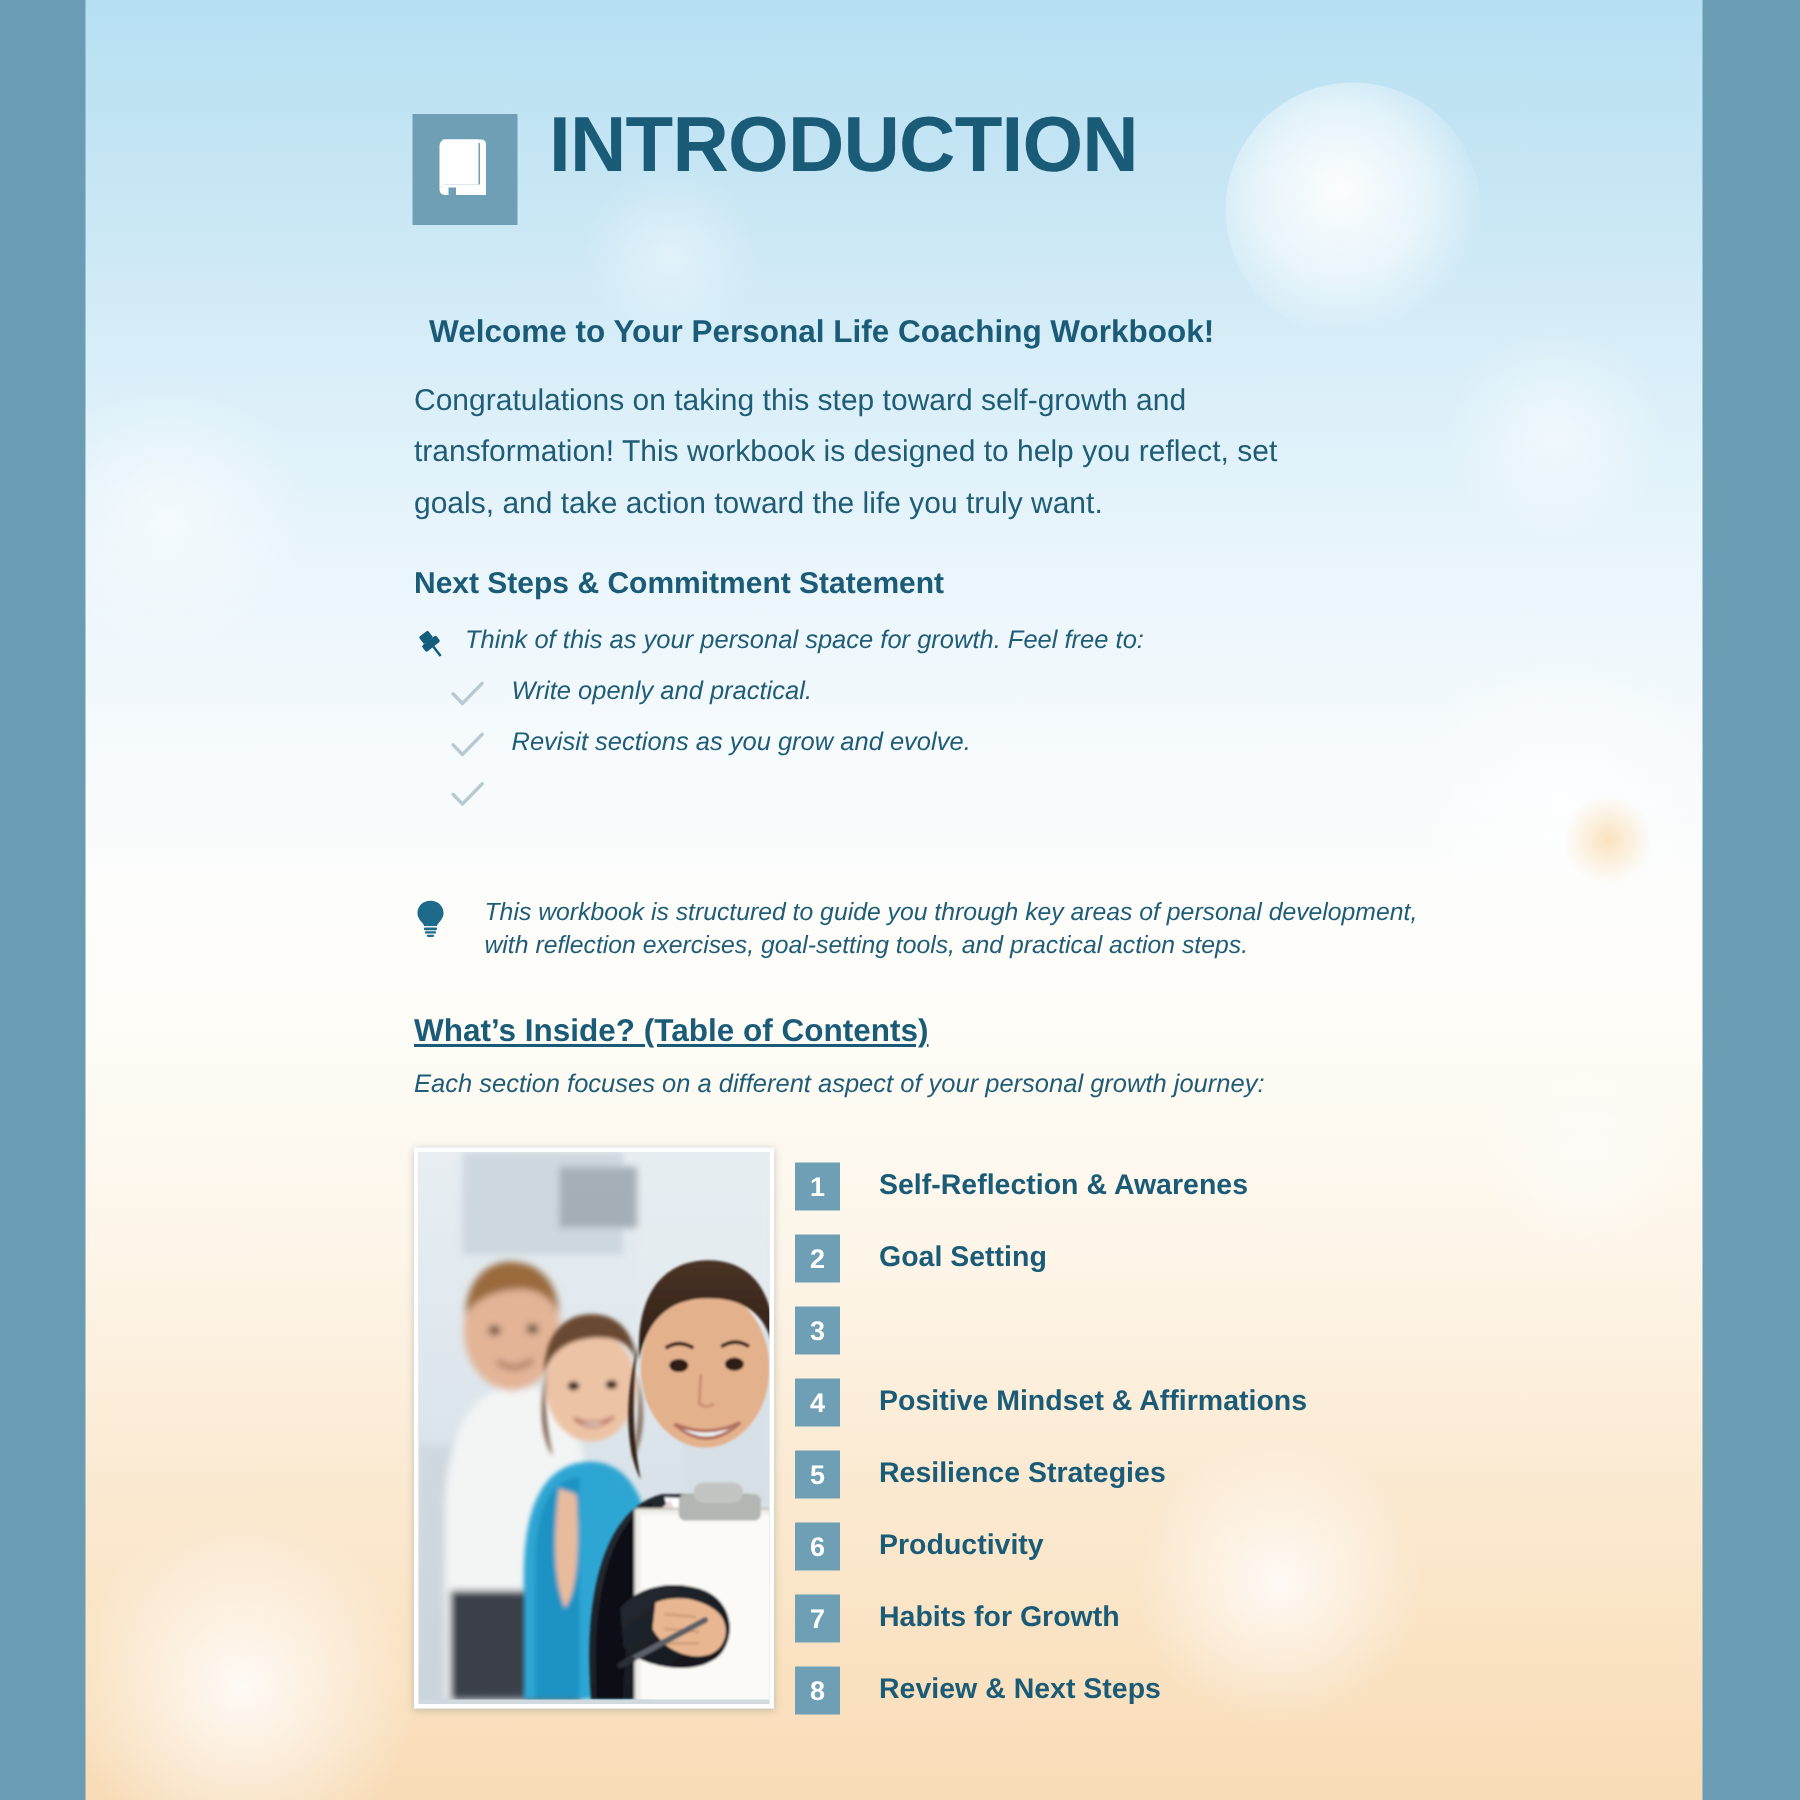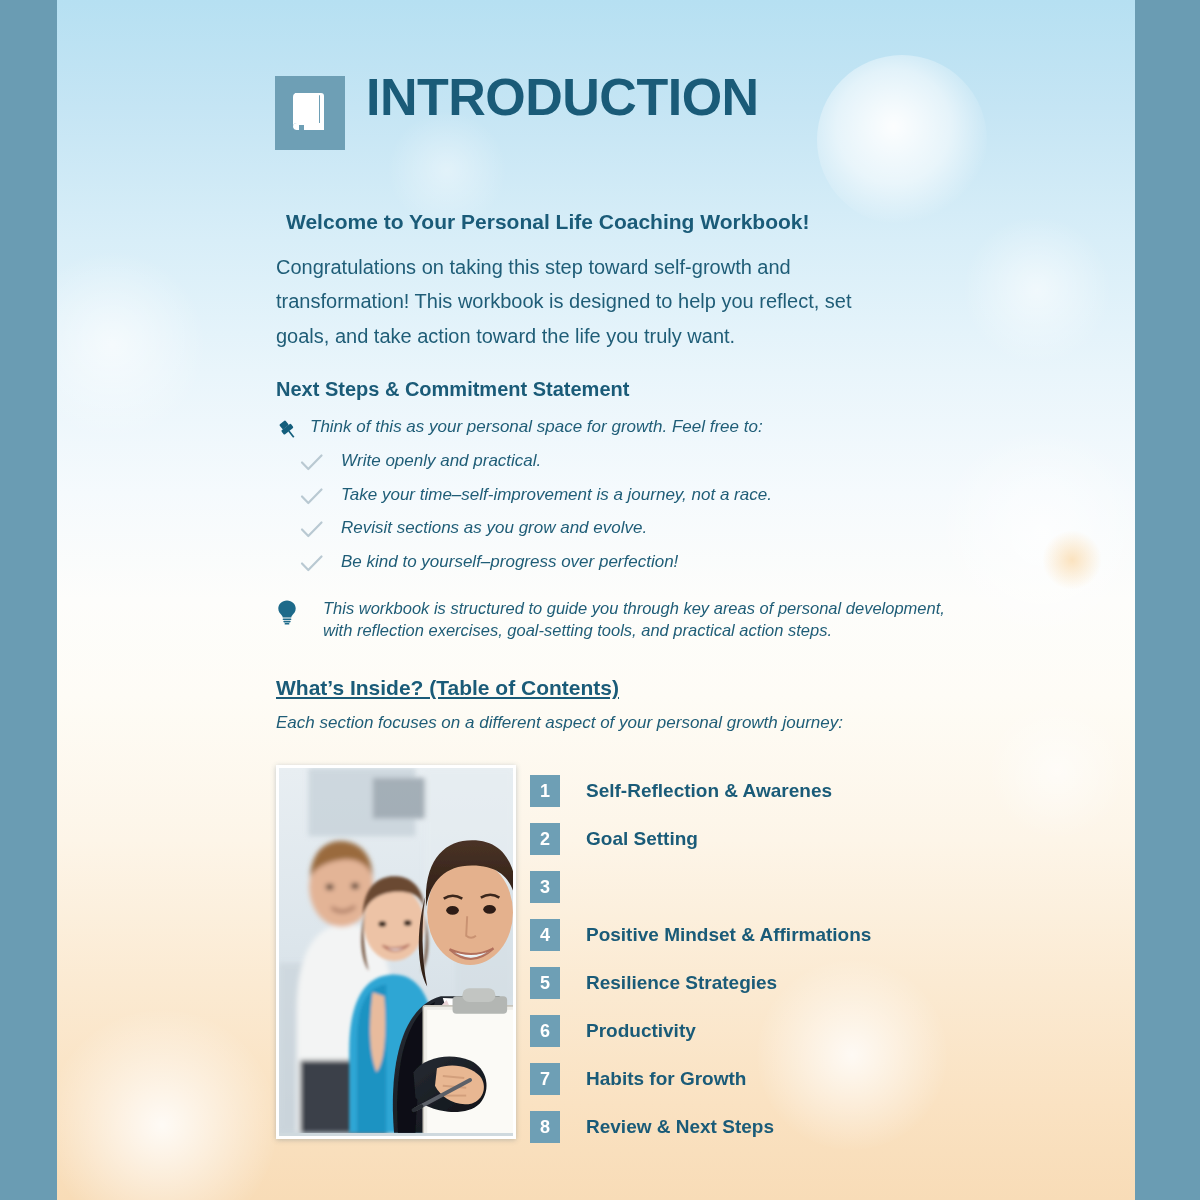--- a/index.html
+++ b/index.html
@@ -189,33 +189,26 @@
       <div class="check-item">
         <svg width="24" height="20" viewBox="0 0 24 20" style="flex:0 0 auto;margin-top:3px">
           <path d="M2 9.5 L8.3 16 L21.5 2.5" fill="none" stroke="#b9c9d2" stroke-width="2.2" stroke-linecap="round" stroke-linejoin="round"></path>
         </svg>
         <div class="check-label">Write openly and practical.</div>
       </div>
       <div class="check-item">
         <svg width="24" height="20" viewBox="0 0 24 20" style="flex:0 0 auto;margin-top:3px">
           <path d="M2 9.5 L8.3 16 L21.5 2.5" fill="none" stroke="#b9c9d2" stroke-width="2.2" stroke-linecap="round" stroke-linejoin="round"></path>
         </svg>
-        <div class="check-label">Take your time–self-improvement is a journey, not a race.</div>
+        <div class="check-label">Revisit sections as you grow and evolve.</div>
       </div>
       <div class="check-item">
         <svg width="24" height="20" viewBox="0 0 24 20" style="flex:0 0 auto;margin-top:3px">
           <path d="M2 9.5 L8.3 16 L21.5 2.5" fill="none" stroke="#b9c9d2" stroke-width="2.2" stroke-linecap="round" stroke-linejoin="round"></path>
         </svg>
-        <div class="check-label">Revisit sections as you grow and evolve.</div>
-      </div>
-      <div class="check-item">
-        <svg width="24" height="20" viewBox="0 0 24 20" style="flex:0 0 auto;margin-top:3px">
-          <path d="M2 9.5 L8.3 16 L21.5 2.5" fill="none" stroke="#b9c9d2" stroke-width="2.2" stroke-linecap="round" stroke-linejoin="round"></path>
-        </svg>
-        <div class="check-label">Be kind to yourself–progress over perfection!</div>
       </div>
     </div>
 
     <div class="bulb-row">
       <svg width="22" height="26" viewBox="0 0 22 26" style="flex:0 0 auto;margin-top:1px">
         <path d="M11 1.5 C5.9 1.5 2.3 5.2 2.3 9.6 c0 3.2 1.9 5 3.2 6.5 c0.8 0.9 1.1 1.5 1.2 2.3 h8.6 c0.1 -0.8 0.4 -1.4 1.2 -2.3 c1.3 -1.5 3.2 -3.3 3.2 -6.5 C19.7 5.2 16.1 1.5 11 1.5 Z" fill="#1d6a8a"></path>
         <rect x="6.6" y="19.4" width="8.8" height="1.7" rx="0.8" fill="#1d6a8a"></rect>
         <rect x="7.3" y="21.8" width="7.4" height="1.6" rx="0.8" fill="#1d6a8a"></rect>
         <rect x="8.6" y="24.1" width="4.8" height="1.5" rx="0.7" fill="#1d6a8a"></rect>
       </svg>

